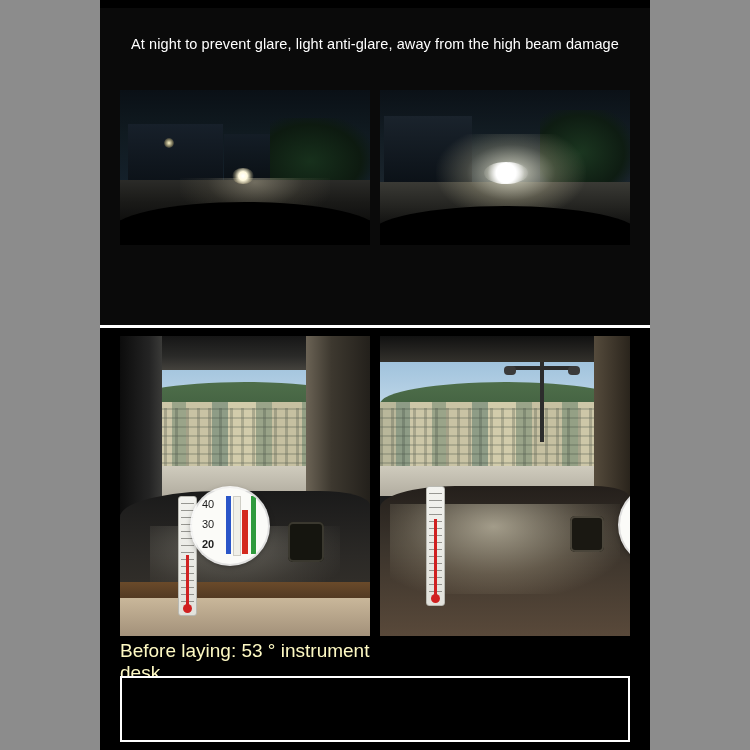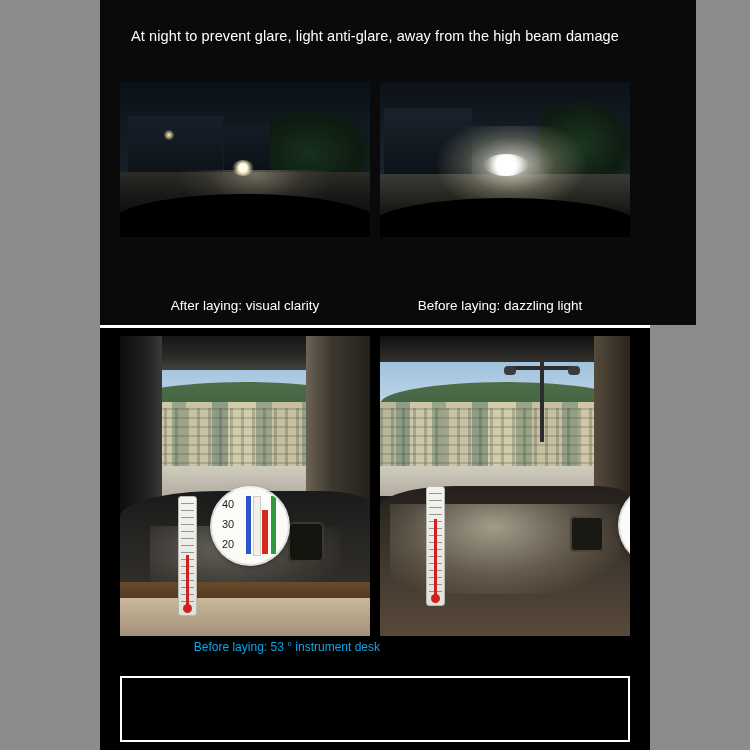--- a/index.html
+++ b/index.html
@@ -25,25 +25,24 @@
     top: 0;
     width: 550px;
     height: 750px;
     background: #000000;
   }
 
   
   .panel-top {
     position: absolute;
     left: 0;
-    top: 0;
+    top: 8px;
     width: 550px;
     height: 325px;
     background: #0a0a0a;
-    padding-left: 46px;
   }
   .headline {
     position: absolute;
     left: 0;
     top: 28px;
     width: 550px;
     text-align: center;
     color: #ffffff;
     font-size: 14.5px;
     letter-spacing: 0.1px;
@@ -317,21 +316,21 @@
   .thermo-b .mercury { height: 78px; }
 
   
   .mag {
     position: absolute;
     border-radius: 50%;
     background: #fbfbf8;
     box-shadow: 0 0 0 2px rgba(255,255,255,0.85), 0 2px 6px rgba(0,0,0,0.5);
     overflow: hidden;
   }
-  .mag-a { left: 92px; top: 152px; width: 76px; height: 76px; }
+  .mag-a { left: 72px; top: 152px; width: 76px; height: 76px; }
   .mag-b { left: 240px; top: 150px; width: 78px; height: 78px; }
   .mag .scale-num {
     position: absolute;
     left: 10px;
     color: #1c1c1c;
     font-size: 11px;
     font-family: "Liberation Sans", sans-serif;
   }
   .mag .bar-blue {
     position: absolute; width: 5px; background: #2a55c8;
@@ -347,21 +346,21 @@
   }
 
   .caption-row-bottom {
     position: absolute;
     left: 20px;
     top: 312px;
     width: 510px;
     display: flex;
   }
   .cap2-left { width: 250px; text-align: center; color:#ffffff; font-size: 13.5px; }
-  .cap2-right { width: 260px; text-align: right; color:#0ea5e9; font-size: 12px; }
+  .cap2-right { width: 260px; text-align: left; color:#fef9c3; font-size: 19px; }
 
   .bottom-box {
     position: absolute;
     left: 20px;
     top: 348px;
     width: 510px;
     height: 66px;
     background: #000000;
     border: 2px solid #ffffff;
     box-sizing: border-box;
@@ -401,24 +400,20 @@
           <div class="sky-b"></div>
           <div class="bldg-b"></div>
           <div class="trees-b"></div>
           <div class="road-b"></div>
           <div class="glare-b"></div>
           <div class="glare-b2"></div>
           <div class="dash-b"></div>
         </div>
       </div>
 
-      <div class="caption-row-top">
-        <div class="cap-left">After laying: visual clarity</div>
-        <div class="cap-right">Before laying: dazzling light</div>
-      </div>
     </div>
 
     <div class="divider"></div>
 
     <div class="panel-bottom">
       <div class="day-row">
 
         <div class="day-cell">
           <div class="sky-d"></div>
           <div class="hills-d"></div>
@@ -436,21 +431,21 @@
 
           <div class="thermo thermo-a">
             <div class="ticks"></div>
             <div class="mercury"></div>
             <div class="bulb"></div>
           </div>
 
           <div class="mag mag-a">
             <div class="scale-num" style="top:10px;">40</div>
             <div class="scale-num" style="top:30px;">30</div>
-            <div class="scale-num" style="top:50px;">20</div>
+            <div class="scale-num" style="top:50px;font-weight:bold;">20</div>
             <div class="bar-blue" style="left:34px; top:8px; height:58px;"></div>
             <div class="bar-white" style="left:41px; top:8px; height:58px;"></div>
             <div class="bar-red" style="left:50px; top:22px; height:44px;"></div>
             <div class="bar-green" style="left:59px; top:8px; height:58px;"></div>
           </div>
         </div>
 
         <div class="day-cell">
           <div class="sky-d"></div>
           <div class="hills-d"></div>

